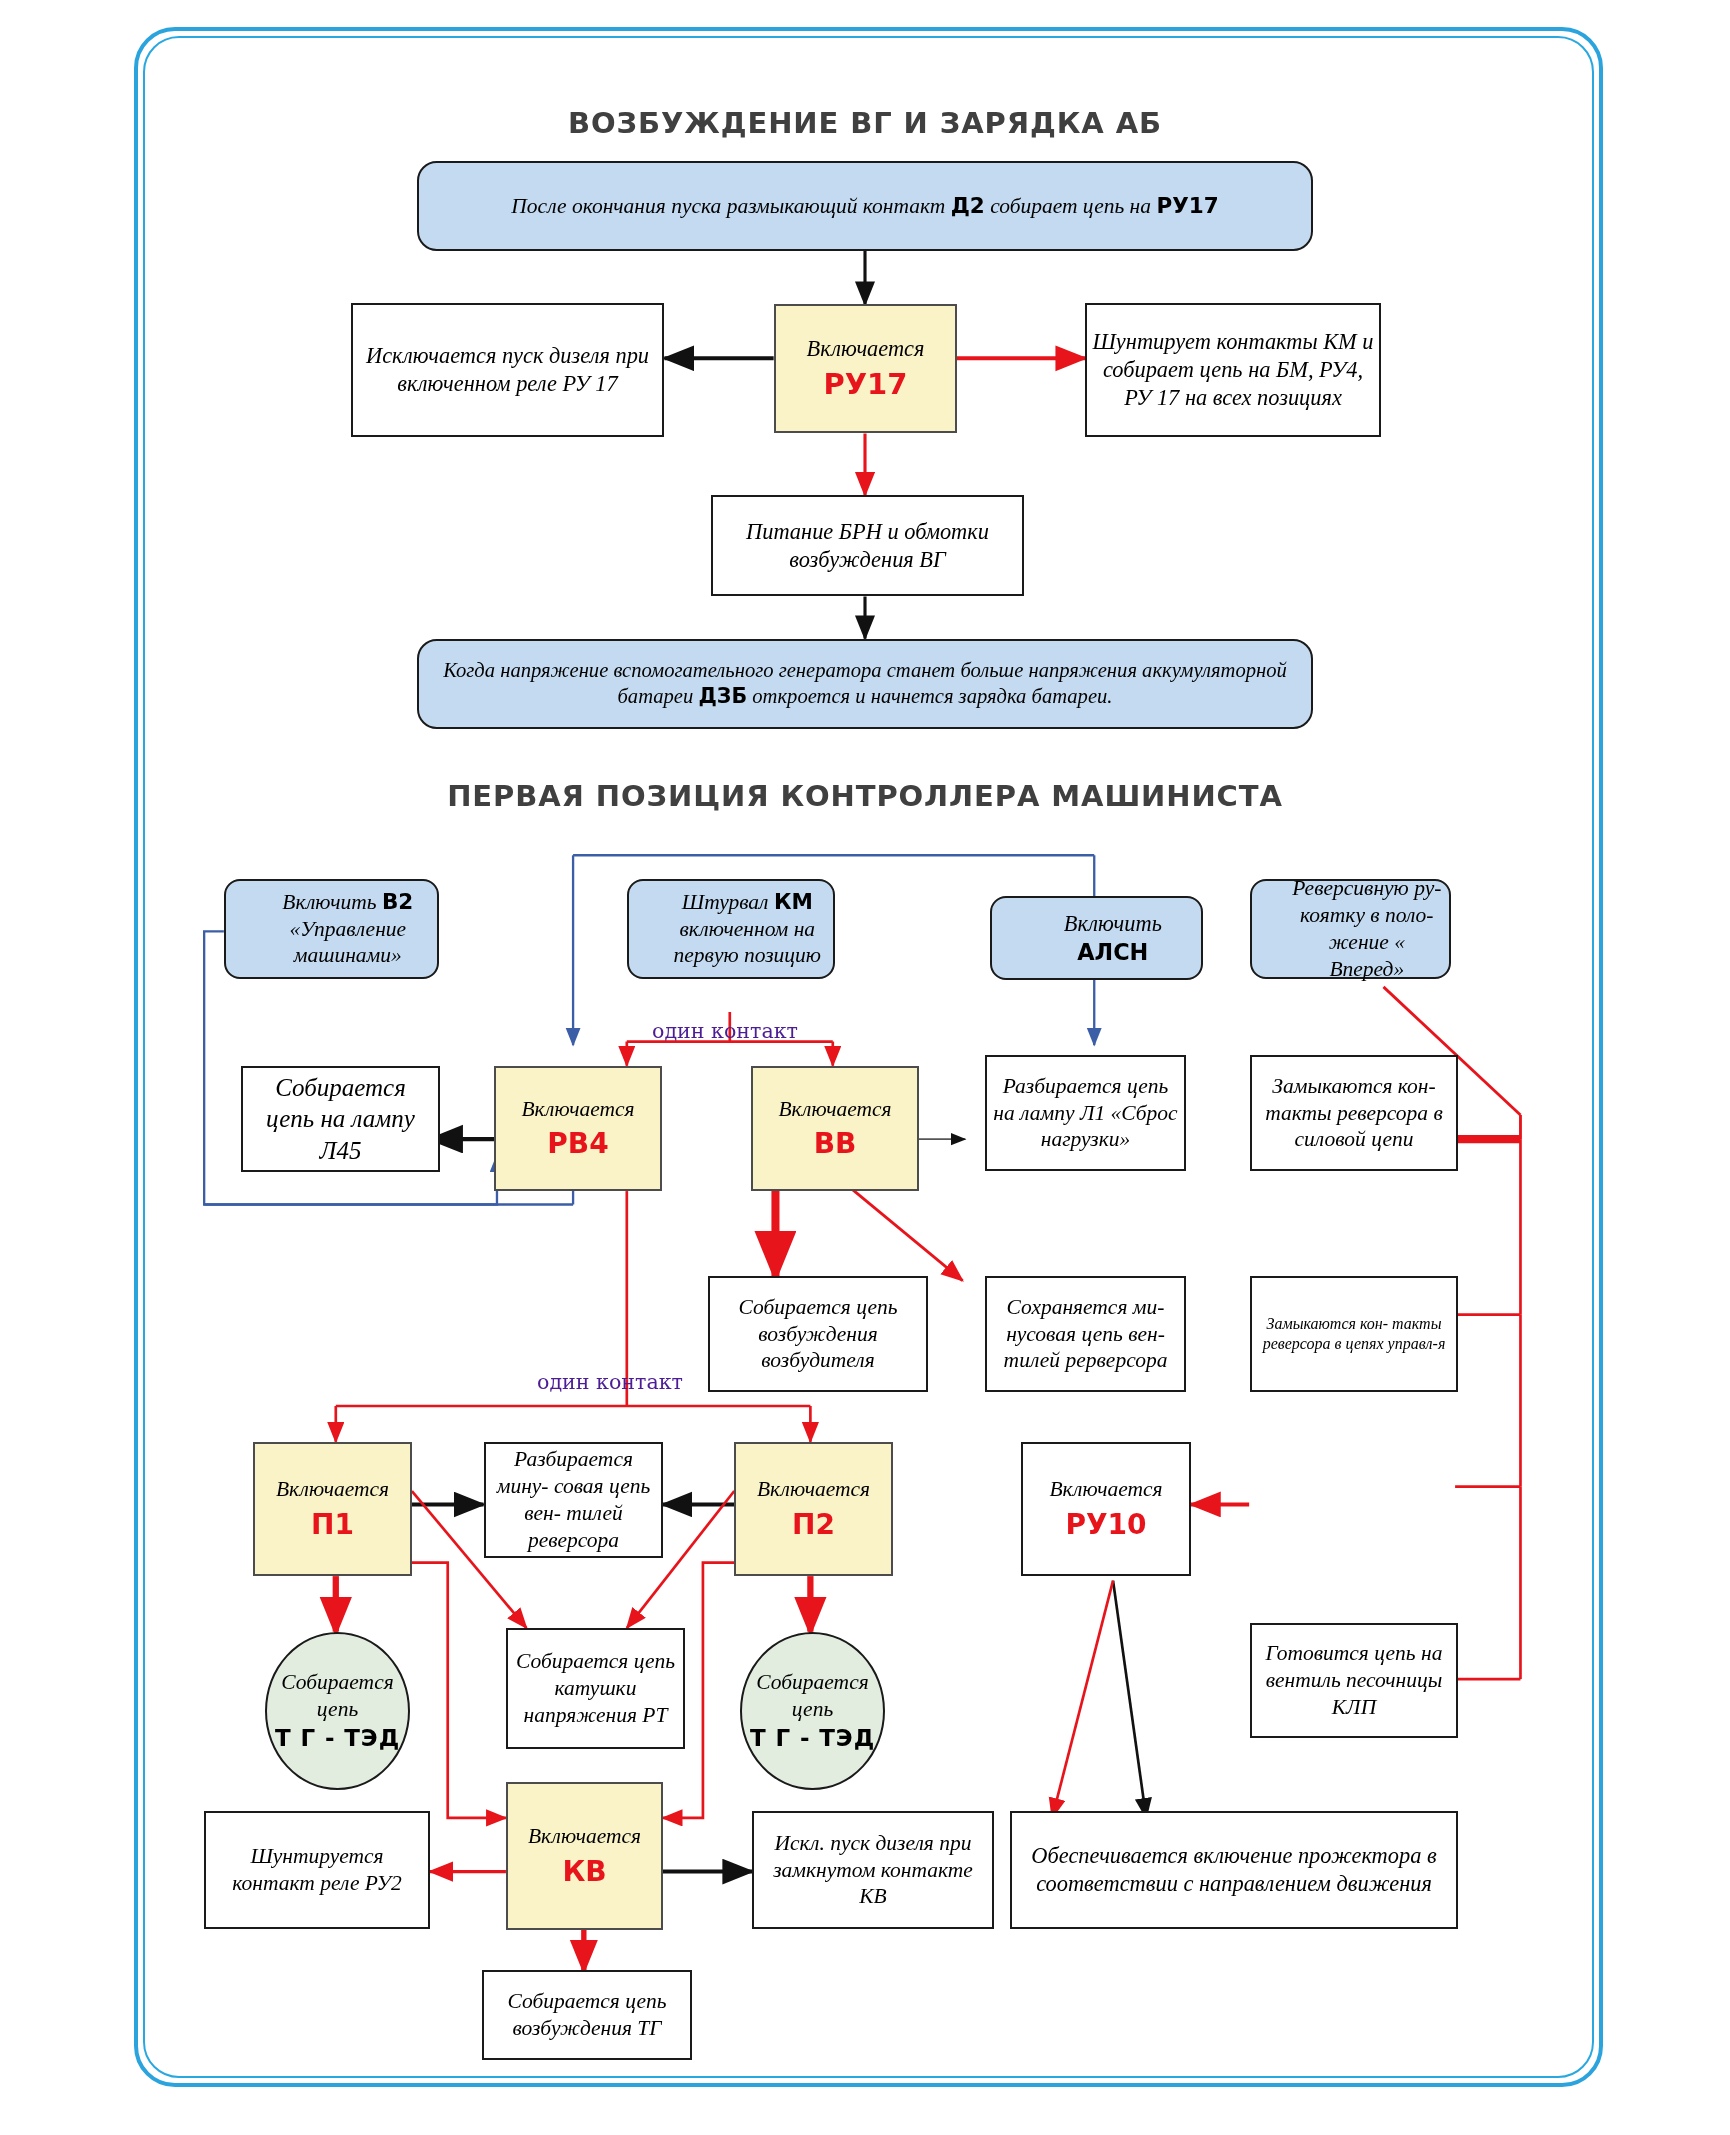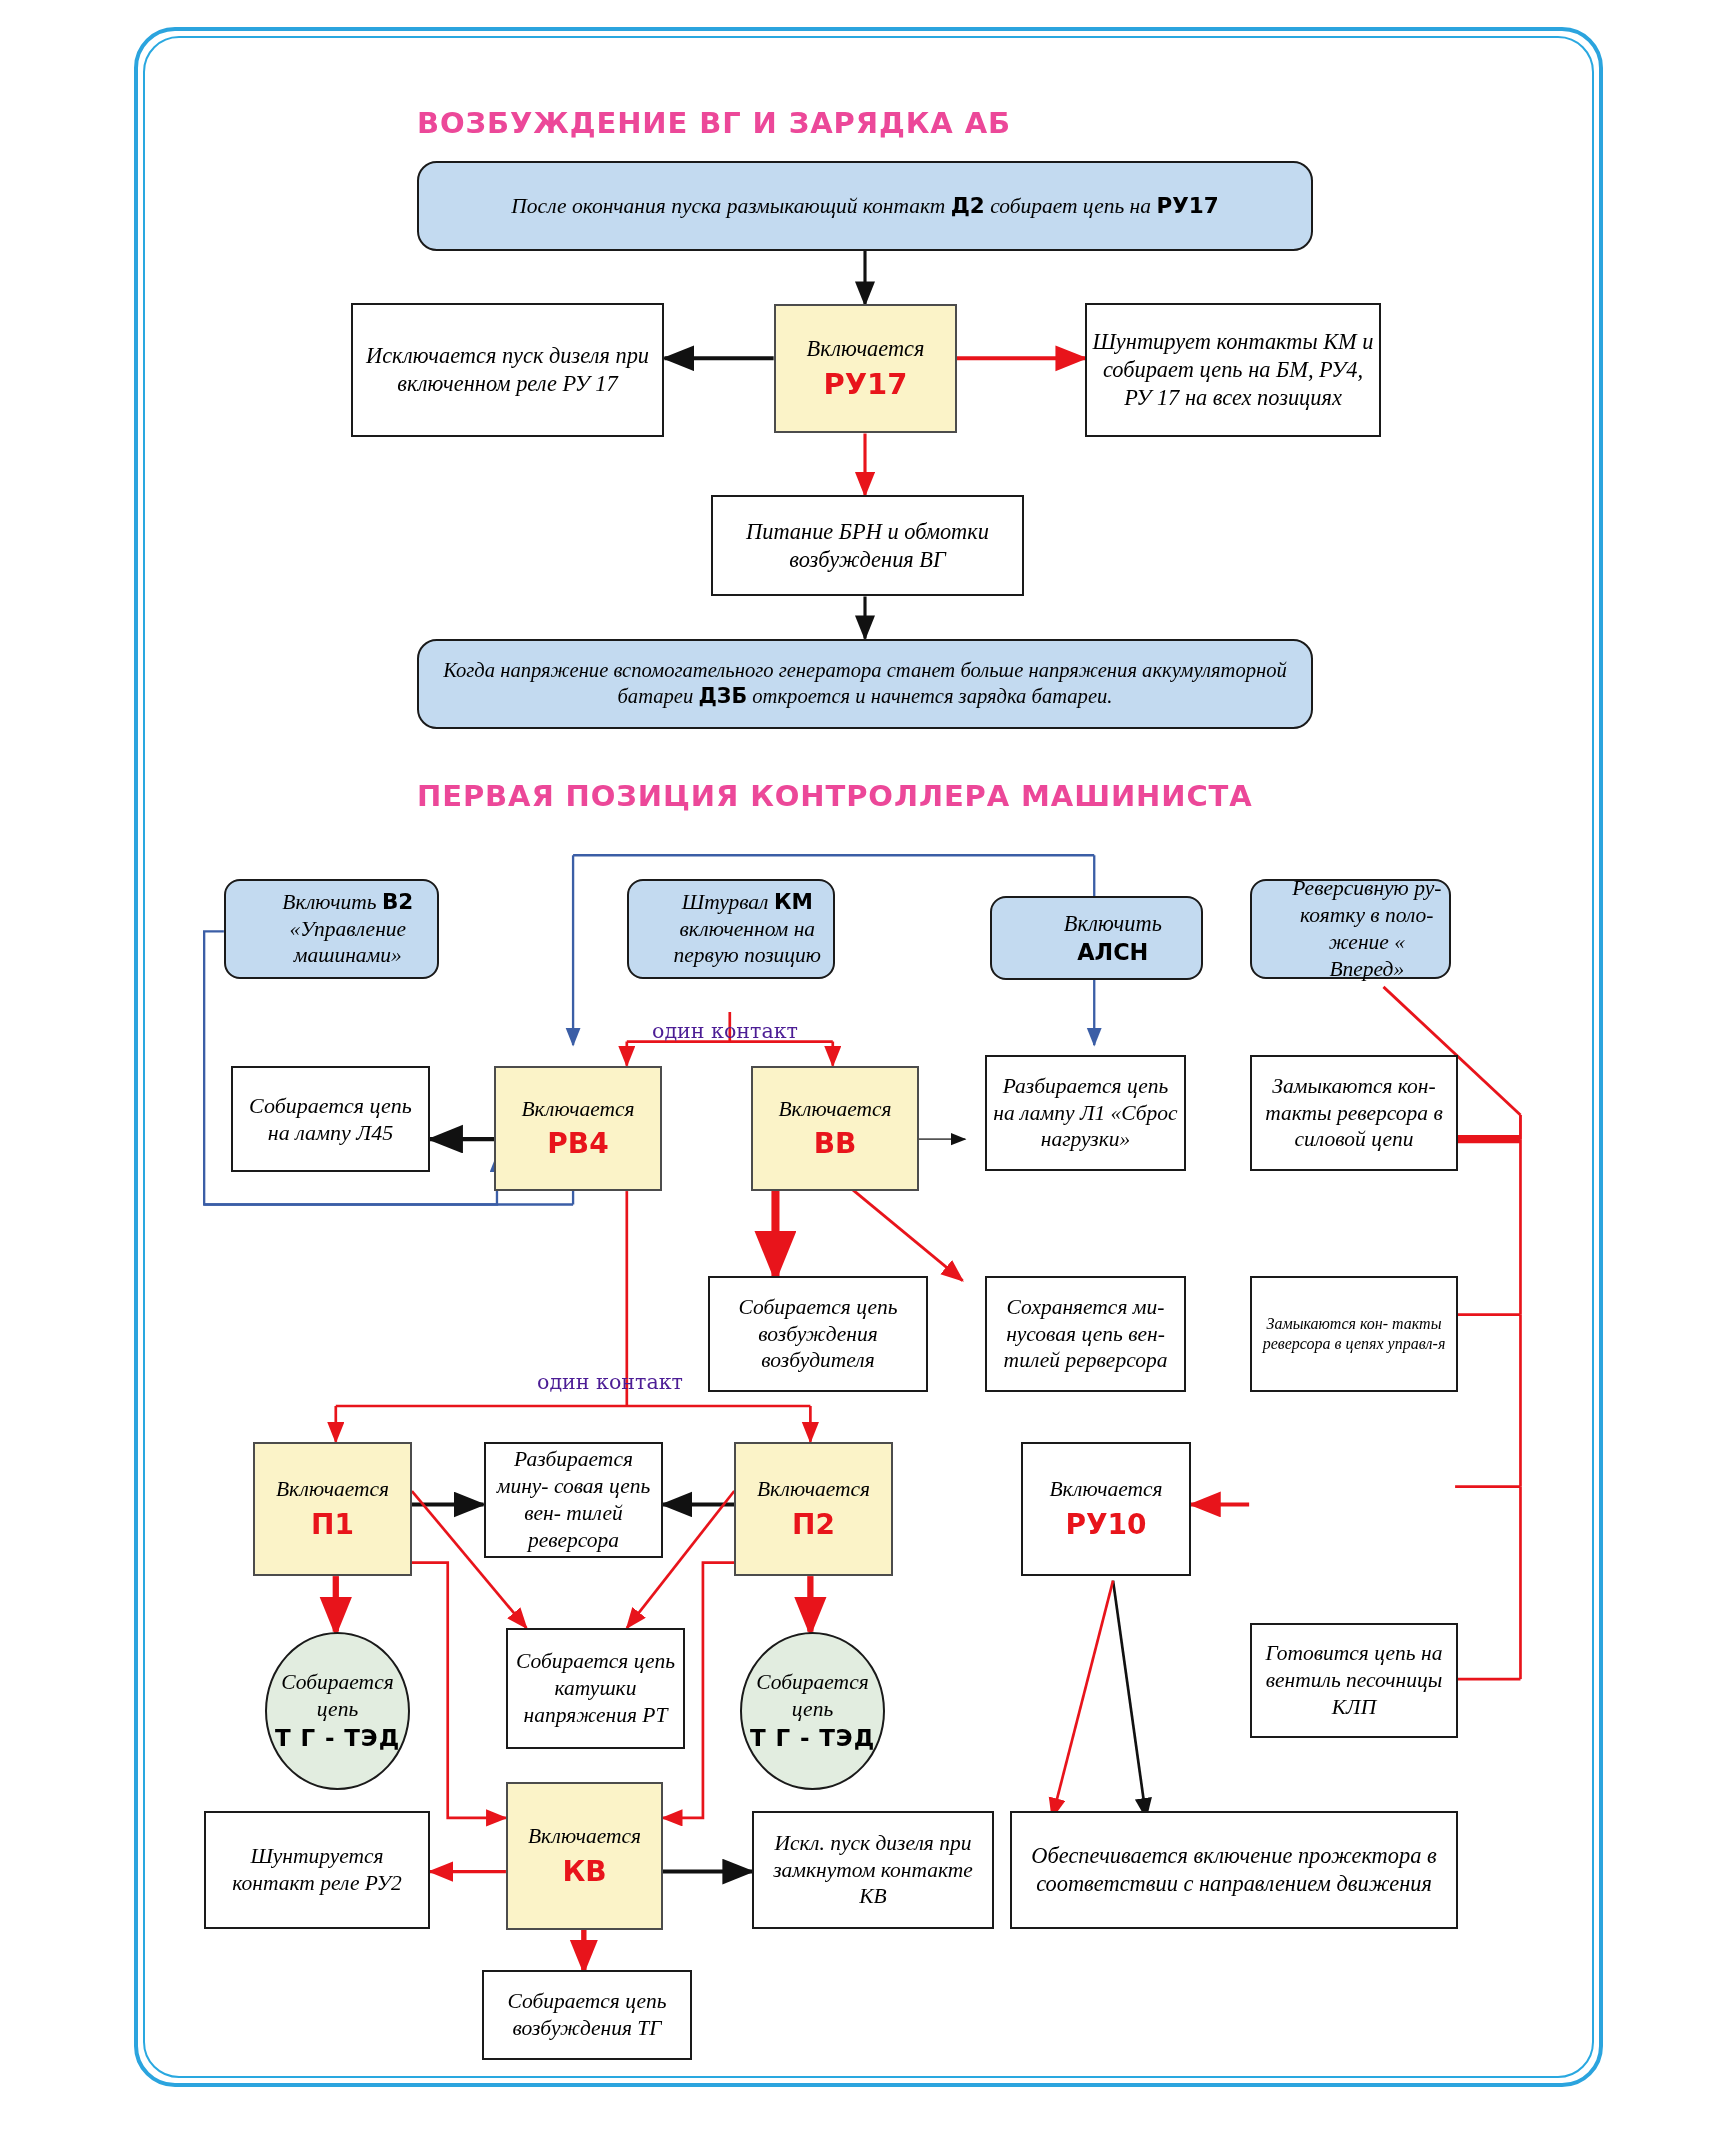--- a/index.html
+++ b/index.html
@@ -28,24 +28,24 @@
     border:2.7px solid #29A8E0;
     border-radius:36px;
     box-sizing:border-box;
     pointer-events:none;
   }
 
   .sect-title{
     position:absolute;
     font-family:"DejaVu Sans", sans-serif;
     font-weight:bold;
-    color:#ec4899;
+    color:#404040;
     letter-spacing:0.9px;
     white-space:nowrap;
-    text-align:left;
+    text-align:center;
   }
 
   
   .node{
     position:absolute;
     box-sizing:border-box;
     display:flex;
     flex-direction:column;
     align-items:center;
     justify-content:center;
@@ -261,21 +261,21 @@
   </div>
 
   <div class="node blue" style="left:990px; top:896px; width:213px; height:84px; font-size:22.4px;">
     <div><span>Включить </span><span class="bl">АЛСН</span></div>
   </div>
 
   <div class="node blue" style="left:1250px; top:879px; width:201px; height:100px; font-size:21.5px;">Реверсивную ру- коятку  в поло- жение « Вперед»</div>
 
   <div class="edge-label" style="left:652px; top:1019px; font-size:20.6px;">один контакт</div>
 
-  <div class="node rect" style="left:231px; top:1066px; width:199px; height:106px; font-size:22px;">Собирается цепь на лампу Л45</div>
+  <div class="node rect" style="left:241px; top:1066px; width:199px; height:106px; font-size:25px;">Собирается цепь на лампу Л45</div>
 
   <div class="node yellow" style="left:494px; top:1066px; width:168px; height:125px; font-size:21.5px;">
     <span>Включается</span>
     <span class="code" style="font-size:28px;">РВ4</span>
   </div>
 
   <div class="node yellow" style="left:751px; top:1066px; width:168px; height:125px; font-size:21.5px;">
     <span>Включается</span>
     <span class="code" style="font-size:28px;">ВВ</span>
   </div>

